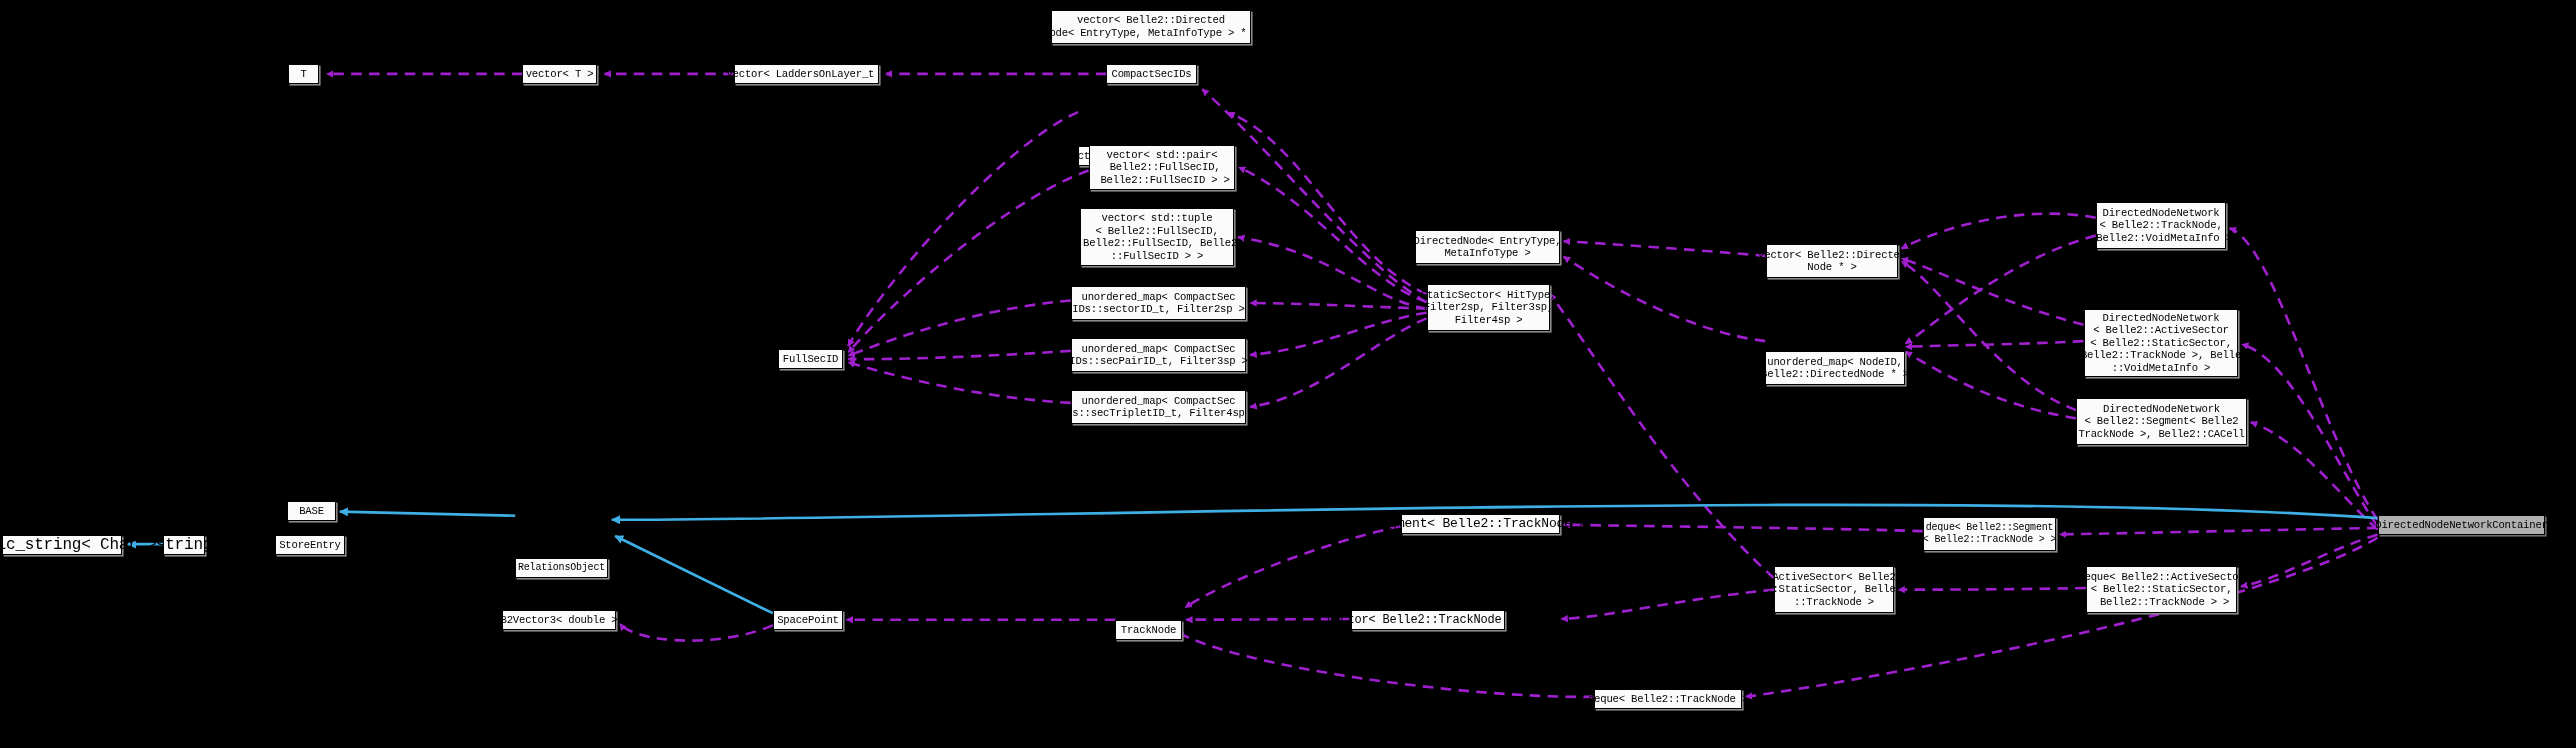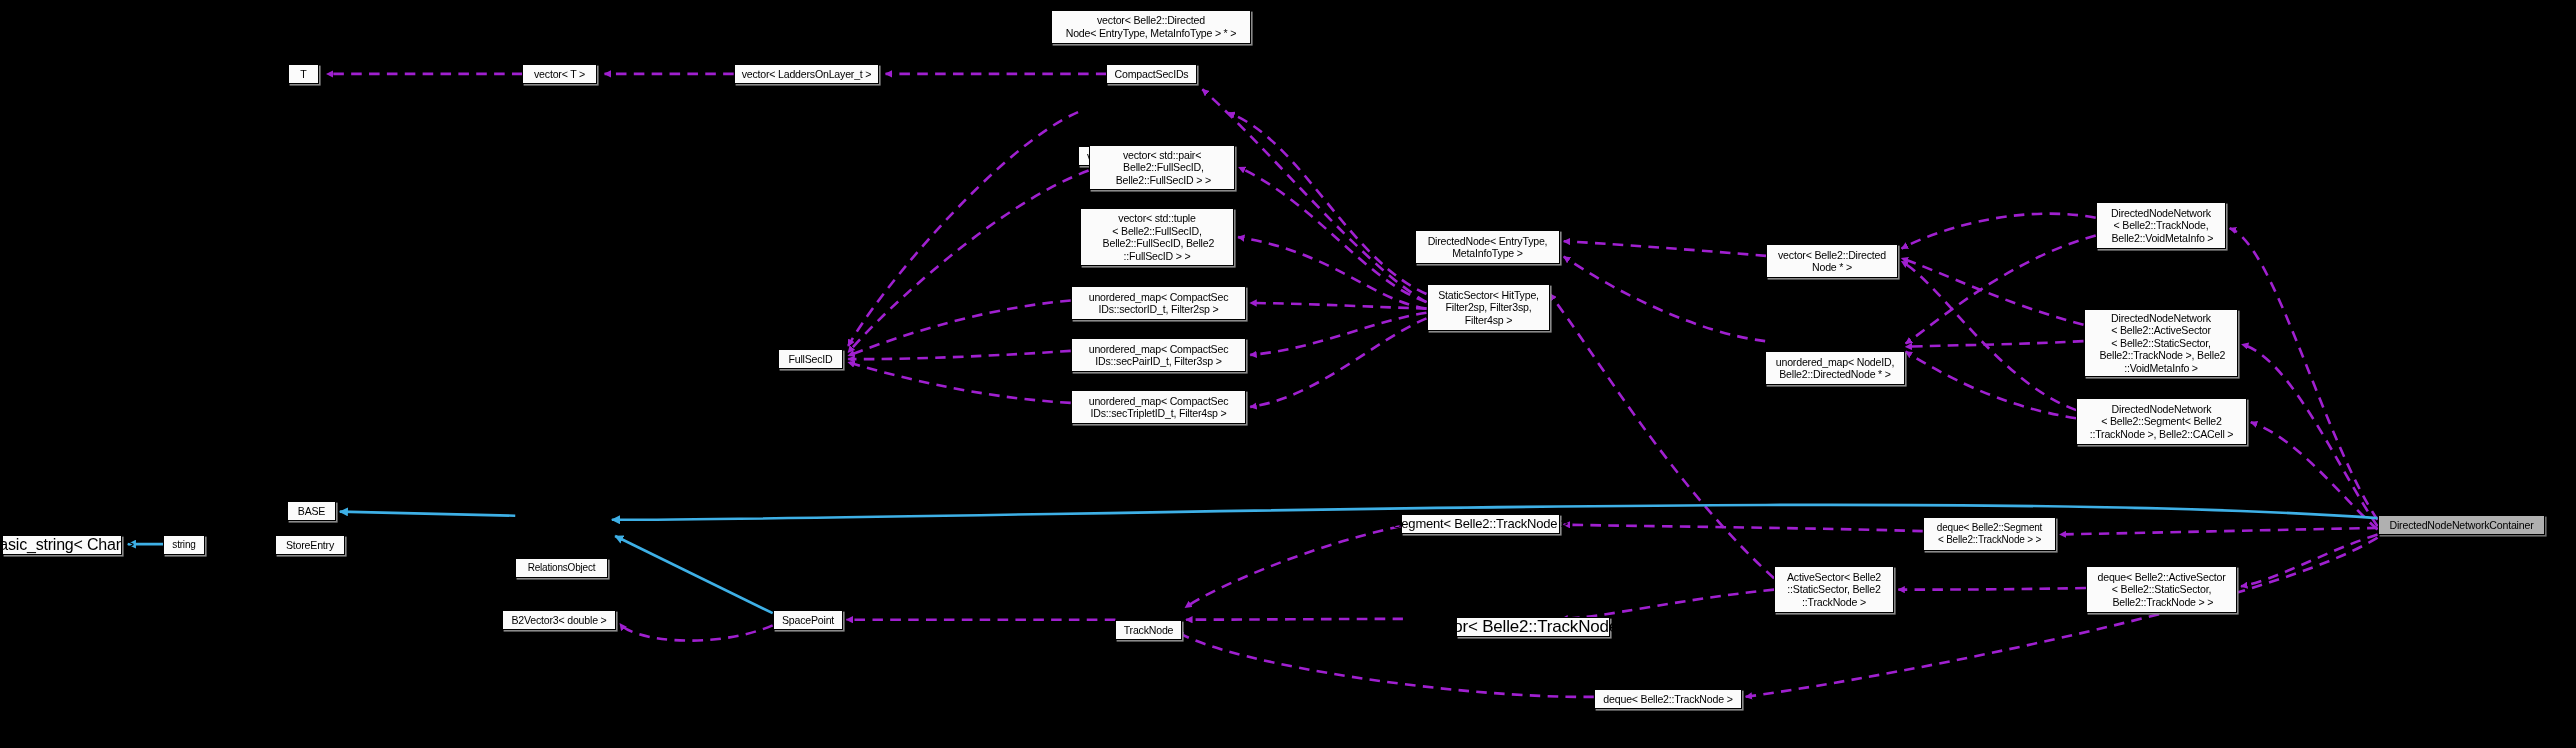--- a/index.html
+++ b/index.html
@@ -1,21 +1,21 @@
 <!DOCTYPE html>
 <html style="font-size:13px"><head>
 <meta charset="utf-8">
 <title>DirectedNodeNetworkContainer Collaboration Diagram</title>
 <style>
   html,body{margin:0;padding:0;background:#000;}
   #canvas{
     position:relative;
     width:2576px;height:748px;
     background:#000000;
-    font-family:Liberation Sans, sans-serif;
+    font-family:Liberation Mono, monospace;
     overflow:hidden;
   }
   #edges{position:absolute;left:0;top:0;width:2576px;height:748px;pointer-events:none;}
   .node{
     position:absolute;
     box-sizing:border-box;
     background:#fbfbfb;
     border:0.8px solid #000000;
     box-shadow:1.6px 1.6px 0 0 #8a8a8a;
     color:#000000;
@@ -131,29 +131,29 @@
  Belle2::VoidMetaInfo &gt;</div>
     <div class="node" style="left: 2084px; top: 309px; width: 154px; height: 68px; font-size: 10.6px;">DirectedNodeNetwork
 &lt; Belle2::ActiveSector
 &lt; Belle2::StaticSector,
  Belle2::TrackNode &gt;, Belle2
 ::VoidMetaInfo &gt;</div>
     <div class="node" style="left: 2076px; top: 398px; width: 171px; height: 47px; font-size: 10.6px;">DirectedNodeNetwork
 &lt; Belle2::Segment&lt; Belle2
 ::TrackNode &gt;, Belle2::CACell &gt;</div>
     <div class="node" style="left: 2.4px; top: 535px; width: 120px; height: 20.3px; font-size: 16px;">basic_string&lt; Char &gt;</div>
-    <div class="node" style="left: 163px; top: 535px; width: 42px; height: 20.3px; font-size: 10px;">string</div>
+    <div class="node" style="left: 163px; top: 535px; width: 42px; height: 20.3px; font-size: 16px;">string</div>
     <div class="node" style="left: 275px; top: 535px; width: 70px; height: 20.3px; font-size: 10.6px;">StoreEntry</div>
     <div class="node" style="left: 287px; top: 501px; width: 49px; height: 20.3px; font-size: 10.6px;">BASE</div>
     <div class="node" style="left: 515px; top: 513px; width: 93px; height: 20.3px; font-size: 10px; margin-top: 45px;">RelationsObject</div>
     <div class="node" style="left: 502px; top: 610px; width: 114px; height: 20.3px; font-size: 10.6px;">B2Vector3&lt; double &gt;</div>
     <div class="node" style="left: 773px; top: 610px; width: 70px; height: 20.3px; font-size: 10.6px;">SpacePoint</div>
     <div class="node" style="left: 1115px; top: 610px; width: 67px; height: 20.3px; font-size: 10.6px; margin-top: 10px;">TrackNode</div>
     <div class="node" style="left: 1401px; top: 514px; width: 159px; height: 20.3px; font-size: 13px;">Segment&lt; Belle2::TrackNode &gt;</div>
-    <div class="node" style="left: 1456px; top: 610px; width: 154px; height: 20.3px; font-size: 17px; margin-top: 7px;">vector&lt; Belle2::TrackNode * &gt;</div>
+    <div class="node" style="left: 1351px; top: 610px; width: 154px; height: 20.3px; font-size: 12px;">vector&lt; Belle2::TrackNode * &gt;</div>
     <div class="node" style="left: 1594px; top: 689px; width: 148px; height: 20.3px; font-size: 10.6px;">deque&lt; Belle2::TrackNode &gt;</div>
     <div class="node" style="left: 1774px; top: 566px; width: 120px; height: 47px; font-size: 10.6px;">ActiveSector&lt; Belle2
 ::StaticSector, Belle2
 ::TrackNode &gt;</div>
     <div class="node" style="left: 1923px; top: 517px; width: 133px; height: 34px; font-size: 10px;">deque&lt; Belle2::Segment
 &lt; Belle2::TrackNode &gt; &gt;</div>
     <div class="node" style="left: 2086px; top: 566px; width: 151px; height: 47px; font-size: 10.6px;">deque&lt; Belle2::ActiveSector
 &lt; Belle2::StaticSector,
  Belle2::TrackNode &gt; &gt;</div>
     <div class="node target" style="left: 2378px; top: 515px; width: 167px; height: 20.3px; font-size: 10.6px;">DirectedNodeNetworkContainer</div>

